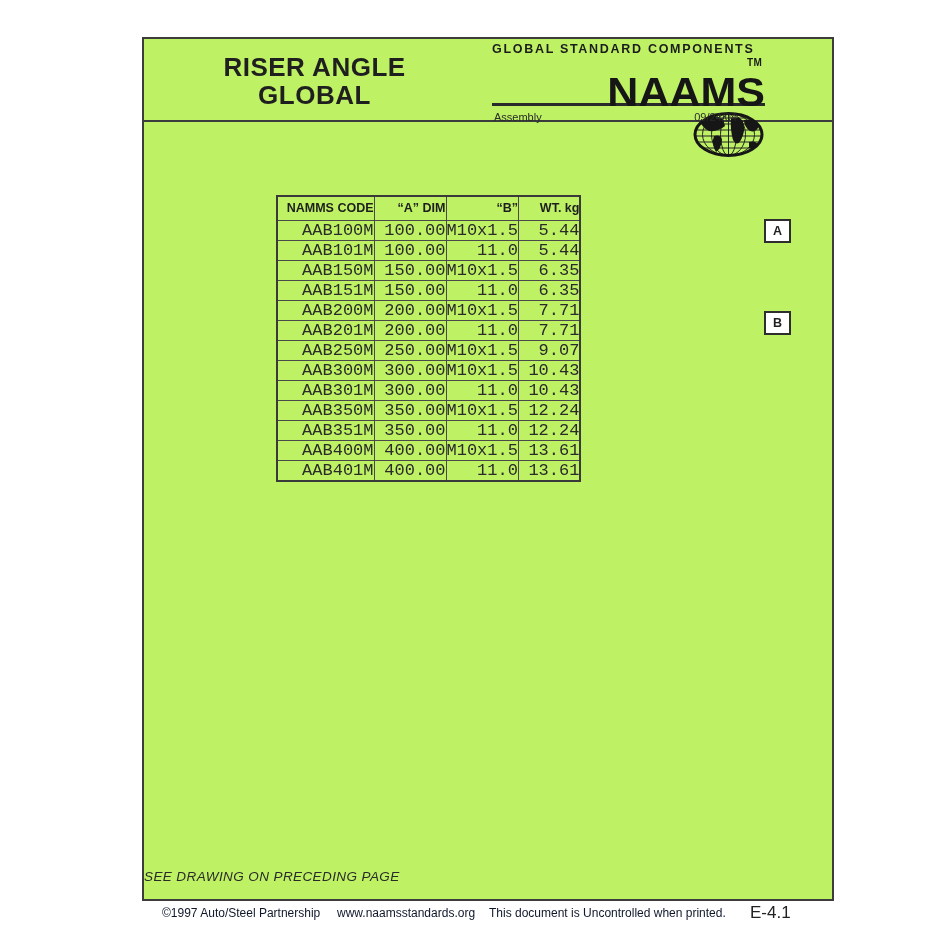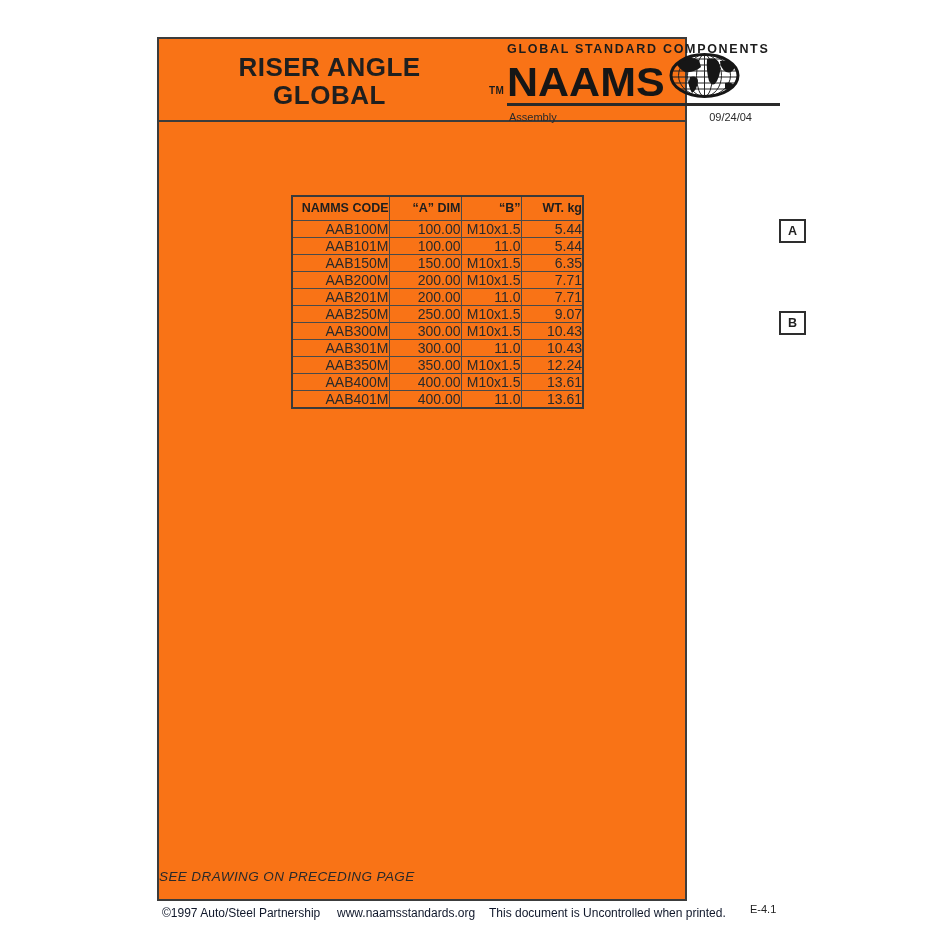--- a/index.html
+++ b/index.html
@@ -10,24 +10,24 @@
     width: 940px;
     height: 940px;
     position: relative;
     overflow: hidden;
   }
   .canvas { position: absolute; top: 0; left: 0; width: 940px; height: 940px; background: #fff; }
 
   
   .page {
     position: absolute;
-    left: 157px; top: 37px;
-    width: 530px; height: 864px;
+    left: 142px; top: 37px;
+    width: 692px; height: 864px;
     border: 2px solid #3c3c3c;
-    background: #f97316;
+    background: #bef264;
   }
 
   
   .page-header {
     position: absolute;
     left: 0; top: 0; right: 0;
     height: 83px;
     border-bottom: 2px solid #3c3c3c;
   }
   .title-block {
@@ -51,20 +51,21 @@
     letter-spacing: 1.7px;
     color: #1c1c1c;
     white-space: nowrap;
     margin-top: 1px;
   }
   .brand-row {
     display: flex;
     align-items: flex-end;
     margin-top: 1px;
     height: 44px;
+    flex-direction: column;
   }
   .tm {
     font-size: 10px;
     font-weight: bold;
     letter-spacing: 0.5px;
     margin-bottom: 5px;
     width: 18px;
     color: #1c1c1c;
   }
   .brand-name {
@@ -102,23 +103,24 @@
     vertical-align: middle;
     white-space: nowrap;
   }
   table.spec th {
     font-size: 12.5px;
     font-weight: bold;
     height: 24px;
     color: #1e1e1e;
   }
   table.spec td {
-    font-size: 14px;
+    font-size: 17px;
     height: 17px;
     color: #2a2a2a;
+    font-family: Liberation Mono, monospace;
   }
   .col-code { width: 97px; }
   .col-a    { width: 72px; padding-left: 8px; }
   .col-b    { width: 60px; }
   .col-wt   { width: 62px; }
 
   
   .zone-marker {
     position: absolute;
     width: 27px; height: 24px;
@@ -143,21 +145,21 @@
     font-size: 13.5px;
     letter-spacing: 0.4px;
     color: #2a2a2a;
   }
 
   
   .footer-text { position: absolute; font-size: 12px; color: #0f172a; white-space: nowrap; }
   .f-copyright  { left: 162px; top: 906px; }
   .f-website    { left: 337px; top: 906px; }
   .f-disclaimer { left: 489px; top: 906px; }
-  .f-page       { left: 750px; top: 903px; font-size: 11px; color: #222; }
+  .f-page       { left: 750px; top: 903px; font-size: 17px; color: #222; }
 </style>
 </head>
 <body>
 
 <div class="canvas">
 
   <div class="page">
 
     <div class="page-header">
       <div class="title-block">
@@ -231,20 +233,26 @@
               <td class="col-b">11.0</td>
               <td class="col-wt">5.44</td>
             </tr>
             <tr>
               <td class="col-code">AAB150M</td>
               <td class="col-a">150.00</td>
               <td class="col-b">M10x1.5</td>
               <td class="col-wt">6.35</td>
             </tr>
             <tr>
+              <td class="col-code">AAB151M</td>
+              <td class="col-a">150.00</td>
+              <td class="col-b">11.0</td>
+              <td class="col-wt">6.35</td>
+            </tr>
+            <tr>
               <td class="col-code">AAB200M</td>
               <td class="col-a">200.00</td>
               <td class="col-b">M10x1.5</td>
               <td class="col-wt">7.71</td>
             </tr>
             <tr>
               <td class="col-code">AAB201M</td>
               <td class="col-a">200.00</td>
               <td class="col-b">11.0</td>
               <td class="col-wt">7.71</td>
@@ -264,20 +272,26 @@
             <tr>
               <td class="col-code">AAB301M</td>
               <td class="col-a">300.00</td>
               <td class="col-b">11.0</td>
               <td class="col-wt">10.43</td>
             </tr>
             <tr>
               <td class="col-code">AAB350M</td>
               <td class="col-a">350.00</td>
               <td class="col-b">M10x1.5</td>
+              <td class="col-wt">12.24</td>
+            </tr>
+            <tr>
+              <td class="col-code">AAB351M</td>
+              <td class="col-a">350.00</td>
+              <td class="col-b">11.0</td>
               <td class="col-wt">12.24</td>
             </tr>
             <tr>
               <td class="col-code">AAB400M</td>
               <td class="col-a">400.00</td>
               <td class="col-b">M10x1.5</td>
               <td class="col-wt">13.61</td>
             </tr>
             <tr>
               <td class="col-code">AAB401M</td>

